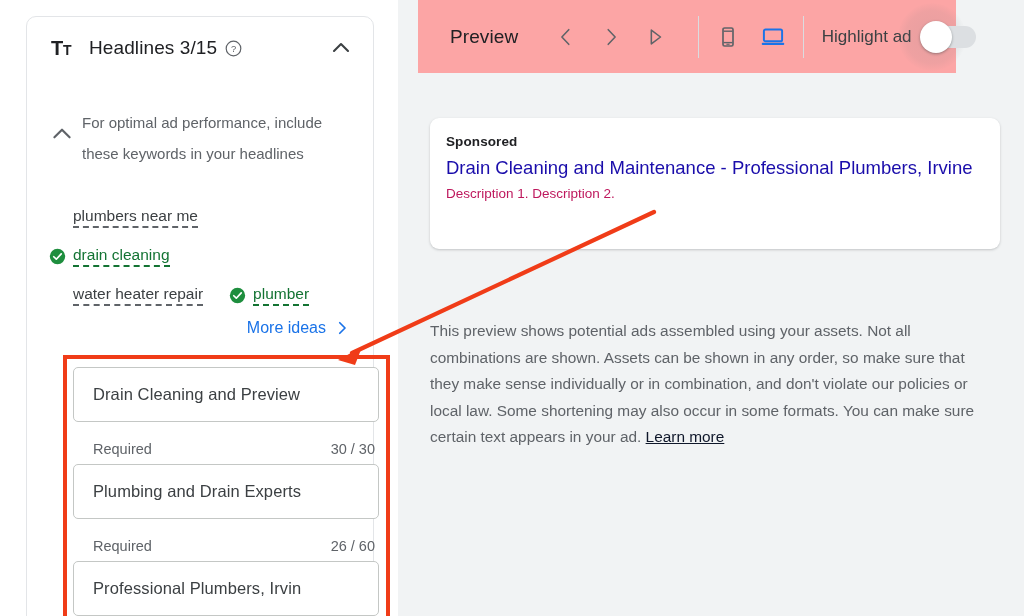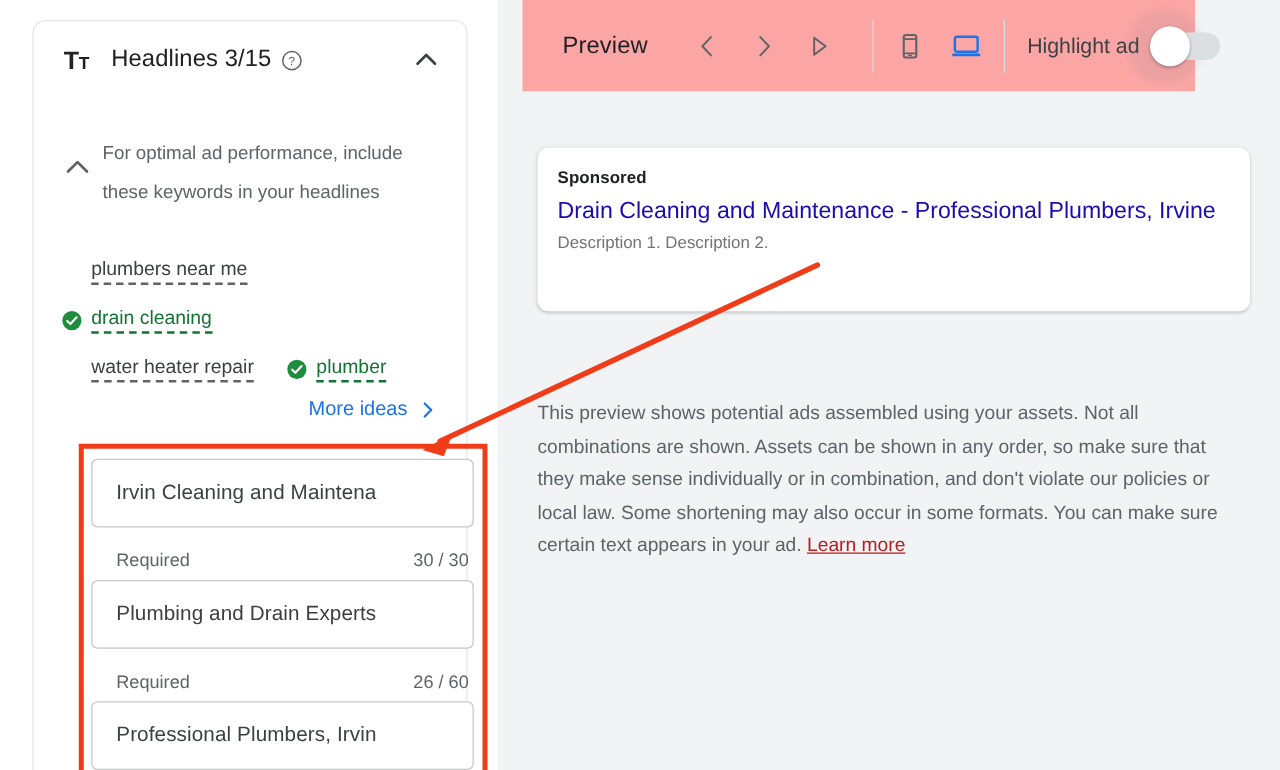--- a/index.html
+++ b/index.html
@@ -150,29 +150,29 @@
   .url-row { display: flex; align-items: center; margin-top: 9px; }
   .favicon {
     width: 22px; height: 22px; border-radius: 50%; background: #eef2fc;
     display: flex; align-items: center; justify-content: center; flex: none;
   }
   .url-text { font-size: 13.5px; color: #4d5156; margin-left: 13px; letter-spacing: .1px; }
   .ad-headline {
     margin-top: 8px; font-size: 18.5px; color: #1a0dab;
     letter-spacing: 0; white-space: nowrap;
   }
-  .ad-desc { margin-top: 7px; font-size: 13.5px; color: #737373; }
+  .ad-desc { margin-top: 7px; font-size: 13.5px; color: #be185d; }
 
   
   #preview-note {
     position: absolute; left: 32px; top: 318px; width: 562px;
     font-size: 15.4px; line-height: 26.5px; color: #5f6368;
   }
   #preview-note a {
-    color: #b91c1c; 
+    color: #0f172a; 
   }
 
   
   #arrow-overlay {
     position: absolute; left: 0; top: 0; width: 1024px; height: 616px;
     pointer-events: none; z-index: 9;
   }
 </style>
 </head>
 <body>
@@ -252,21 +252,21 @@
           <svg width="18" height="18" viewBox="0 0 24 24">
             <path d="M9 5 L16 12 L9 19" fill="none" stroke="#1a73e8" stroke-width="2.3" stroke-linecap="round" stroke-linejoin="round"></path>
           </svg>
         </span>
       </div>
 
       <div class="fields">
 
         <div class="field-group">
           <div class="field-input">
-            <span class="field-value">Irvin Cleaning and Maintena</span>
+            <span class="field-value">Drain Cleaning and Preview</span>
           </div>
           <div class="field-meta">
             <span>Required</span>
             <span>30 / 30</span>
           </div>
         </div>
 
         <div class="field-group">
           <div class="field-input">
             <span class="field-value">Plumbing and Drain Experts</span>

